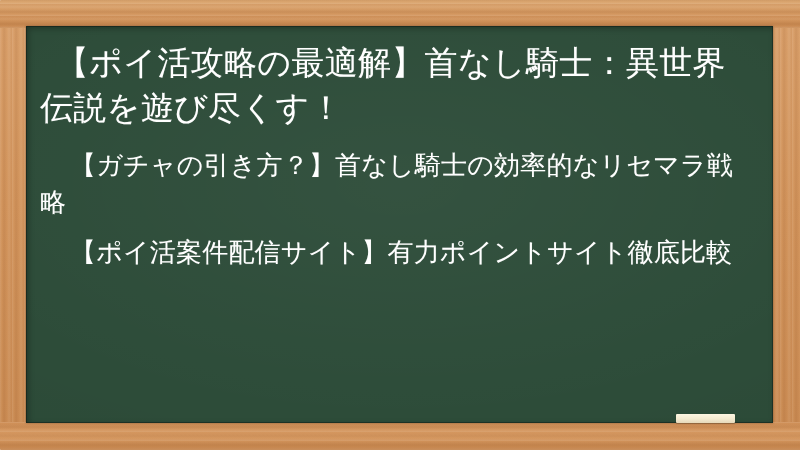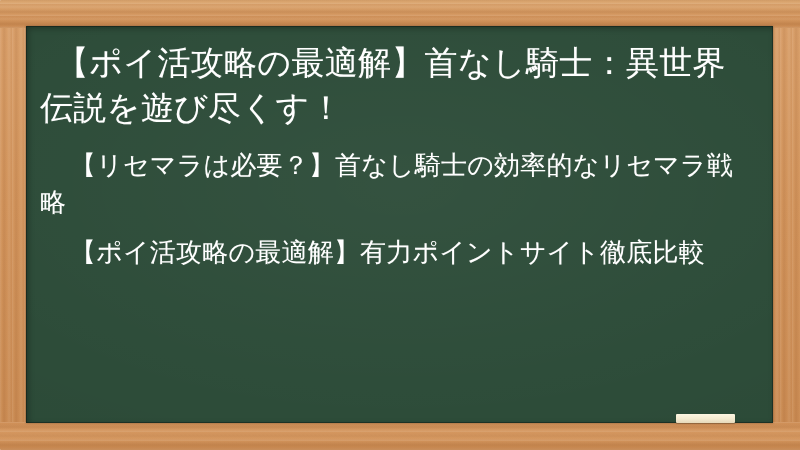--- a/index.html
+++ b/index.html
@@ -134,22 +134,22 @@
   <div class="mitre tr"></div>
   <div class="mitre bl"></div>
   <div class="mitre br"></div>
 
   <div id="board">
     <div id="board-content">
 
       <h1 id="board-title">【ポイ活攻略の最適解】首なし騎士：異世界伝説を遊び尽くす！</h1>
 
       <ul id="article-list">
-        <li class="article-item">【リセマラは必要？】首なし騎士の効率的なリセマラ戦略</li>
-        <li class="article-item">【ポイ活攻略の最適解】有力ポイントサイト徹底比較</li>
+        <li class="article-item">【ガチャの引き方？】首なし騎士の効率的なリセマラ戦略</li>
+        <li class="article-item">【ポイ活案件配信サイト】有力ポイントサイト徹底比較</li>
       </ul>
 
     </div>
   </div>
 
   <div id="chalk-stick"></div>
 
 </div>
 
 </body></html>

